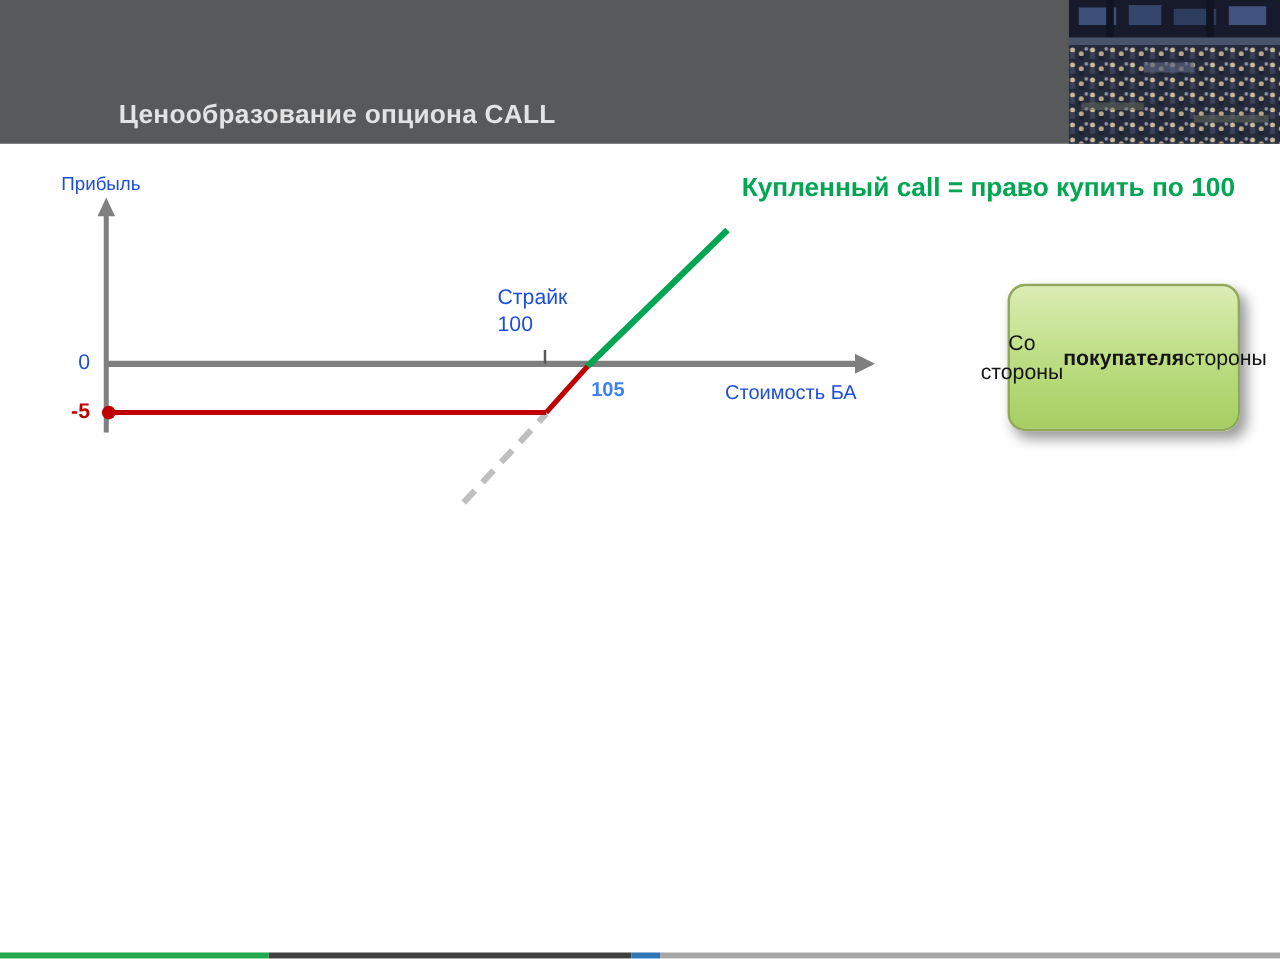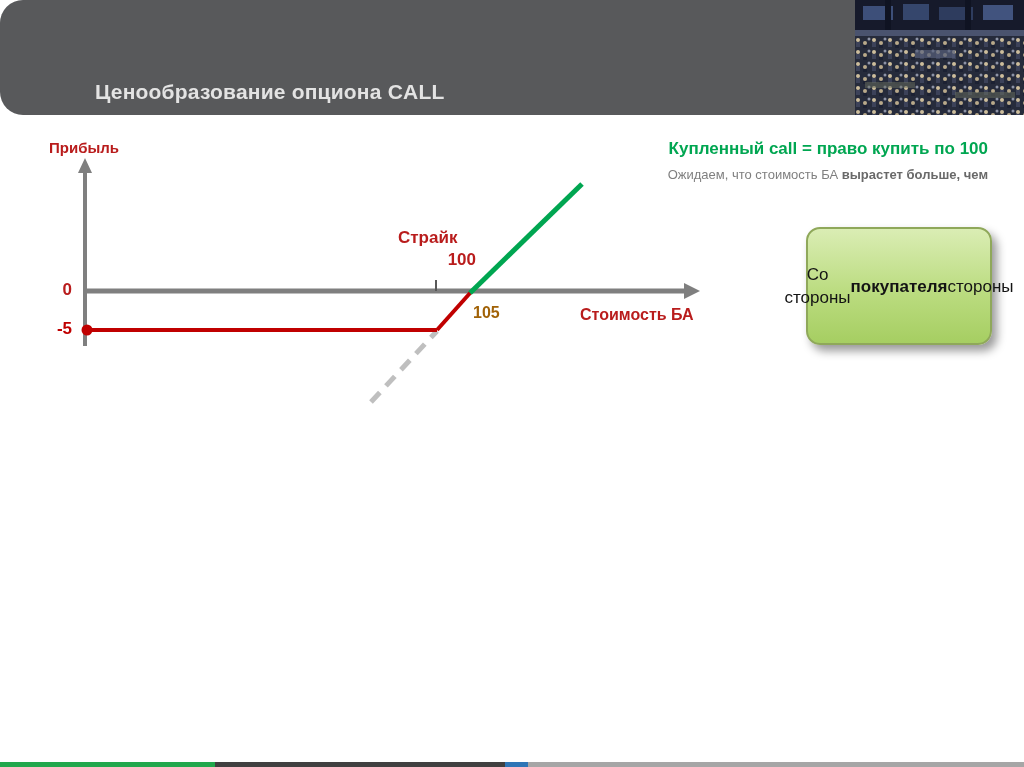--- a/index.html
+++ b/index.html
@@ -2,42 +2,42 @@
 <html><head>
 <meta charset="utf-8">
 <style>
   * { margin:0; padding:0; box-sizing:border-box; }
   html,body { background:#ffffff; }
   body { font-family:"Liberation Sans", sans-serif; }
 
   .slide { position:relative; width:1024px; height:767px; background:#ffffff; overflow:hidden; }
 
   
-  .header-bar { position:absolute; top:0; left:0; width:1024px; height:115px; background:#58595B;border-radius:23px; }
+  .header-bar { position:absolute; top:0; left:0; width:1024px; height:115px; background:#58595B; }
   .slide-title { position:absolute; left:95px; top:80px; font-size:21px; font-weight:bold; color:#E3E3E3; letter-spacing:0.2px; }
 
   
   .photo { position:absolute; top:0; right:0; width:169px; height:115px; overflow:hidden; }
 
   
   .chart-svg { position:absolute; top:0; left:0; width:1024px; height:767px; pointer-events:none; }
 
   
-  .lbl { position:absolute; color:#b91c1c;font-weight:bold; }
+  .lbl { position:absolute; color:#1d4ed8; }
   .y-axis-label   { left:49px;  top:139px; font-size:15px; }
   .zero-label     { left:48px;  top:280px; width:24px; text-align:right; font-size:17px; }
   .premium-label  { left:42px;  top:319px; width:30px; text-align:right; font-size:17px; font-weight:bold; color:#C00000; }
   .strike-word    { left:398px; top:228px; width:78px; text-align:left; font-size:17px; }
-  .strike-value   { left:398px; top:250px; width:78px; text-align:right; font-size:17px; }
-  .breakeven-label{ left:473px; top:304px; font-size:16px; font-weight:bold; color:#a16207; }
+  .strike-value   { left:398px; top:250px; width:78px; text-align:left; font-size:17px; }
+  .breakeven-label{ left:473px; top:304px; font-size:16px; font-weight:bold; color:#3b82f6; }
   .x-axis-label   { left:580px; top:306px; font-size:16px; }
 
   
   .annotation { position:absolute; top:139px; right:36px; width:470px; text-align:right; }
-  .annotation-title { font-size:17px; font-weight:bold; color:#00A651; margin-bottom:6px; }
+  .annotation-title { font-size:21px; font-weight:bold; color:#00A651; margin-bottom:6px; }
   .annotation-line { font-size:13px; color:#7F7F7F; line-height:19px; }
   .annotation-line b { color:#696969; }
 
   
   .side-box { position:absolute; left:806px; top:227px; width:186px; height:118px;
     border:2px solid #8FA85A; border-radius:14px;
     background:linear-gradient(180deg,#DAEDB4 0%, #BBDC80 55%, #A6CE62 100%);
     box-shadow:5px 6px 10px rgba(0,0,0,0.40);
     display:flex; justify-content:center; align-items:center;
     font-size:17px; color:#141414; line-height:23px; text-align:center; }
@@ -111,21 +111,20 @@
   <div class="lbl y-axis-label">Прибыль</div>
   <div class="lbl zero-label">0</div>
   <div class="lbl premium-label">-5</div>
   <div class="lbl strike-word">Страйк</div>
   <div class="lbl strike-value">100</div>
   <div class="lbl breakeven-label">105</div>
   <div class="lbl x-axis-label">Стоимость БА</div>
 
   <div class="annotation">
     <div class="annotation-title">Купленный call = право купить по 100</div>
-    <div class="annotation-line"><span>Ожидаем, что стоимость БА </span><b>вырастет больше, чем</b></div>
   </div>
 
   <div class="side-box">
     <div>Со стороны</div>
     <div class="bold-line">покупателя</div>
     <div>стороны</div>
   </div>
 
   <div class="footer-bar">
     <div class="footer-green"></div>

